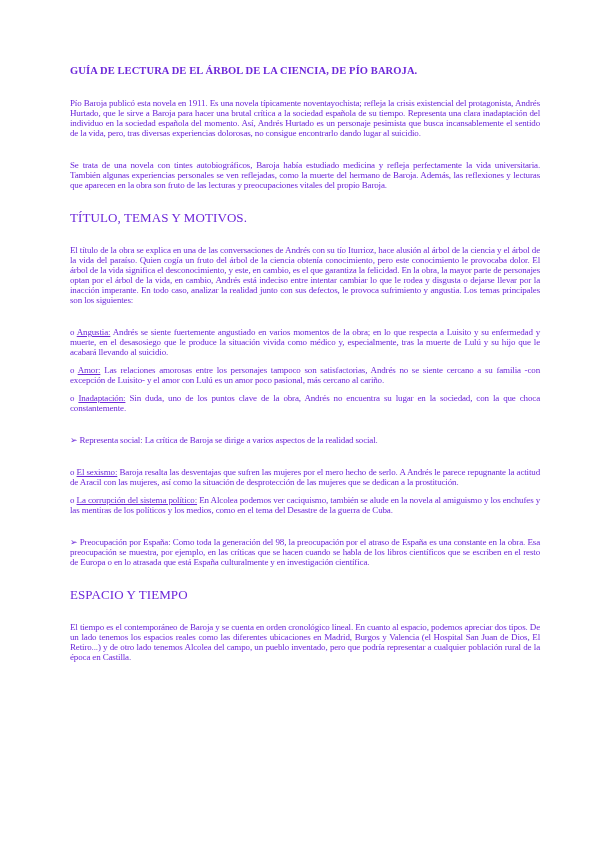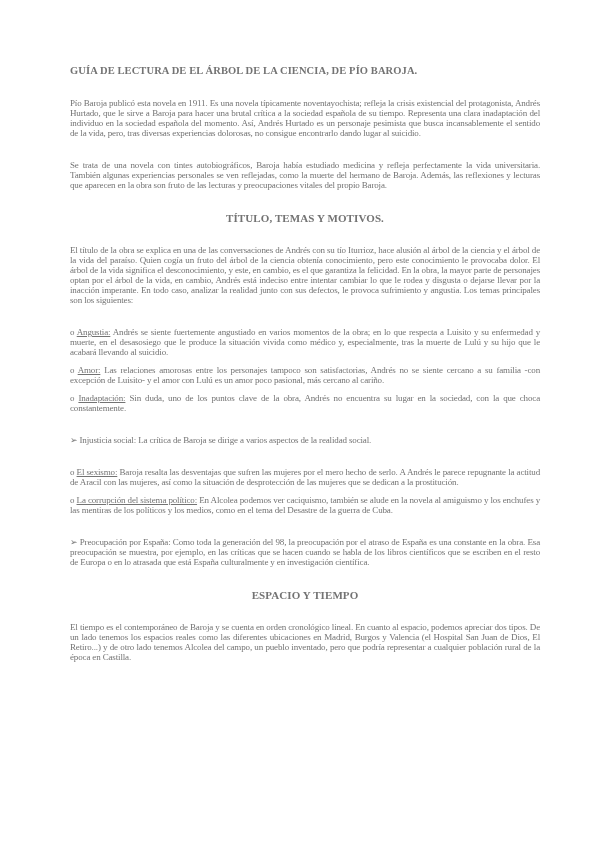--- a/index.html
+++ b/index.html
@@ -8,63 +8,63 @@
     background: #ffffff;
   }
   .page {
     position: relative;
     width: 600px;
     height: 848px;
     background: #ffffff;
     box-sizing: border-box;
     padding: 64px 60px 0 70px;
     font-family: "Liberation Serif", "DejaVu Serif", serif;
-    color: #737373;
+    color: #6d28d9;
     overflow: hidden;
   }
   .doc-title {
     font-size: 10.5px;
     font-weight: bold;
     letter-spacing: 0.1px;
     margin: 0 0 20px 0;
     line-height: 14px;
   }
   .doc-body .block {
     font-size: 9px;
     letter-spacing: -0.15px;
     line-height: 10px;
     text-align: justify;
     margin: 0;
   }
   .doc-body .block + .block { margin-top: 22px; }
   .doc-body .bullet-o + .bullet-o { margin-top: 8px; }
   .doc-body .heading {
-    font-weight: bold;
-    font-size: 11px;
+    font-weight: normal;
+    font-size: 13px;
     letter-spacing: 0.1px;
-    text-align: center;
+    text-align: left;
   }
   .doc-body .block + .heading { margin-top: 23px; }
   .doc-body .heading + .block { margin-top: 22px; }
   .bullet-o .label { text-decoration: underline; }
   .marker { white-space: pre; }
 </style>
 </head>
 <body>
 
 <div class="page">
   <div class="doc-title">GUÍA DE LECTURA DE EL ÁRBOL DE LA CIENCIA, DE PÍO BAROJA.</div>
   <div class="doc-body">
       <div class="block paragraph">Pío Baroja publicó esta novela en 1911. Es una novela típicamente noventayochista; refleja la crisis existencial del protagonista, Andrés Hurtado, que le sirve a Baroja para hacer una brutal crítica a la sociedad española de su tiempo. Representa una clara inadaptación del individuo en la sociedad española del momento. Así, Andrés Hurtado es un personaje pesimista que busca incansablemente el sentido de la vida, pero, tras diversas experiencias dolorosas, no consigue encontrarlo dando lugar al suicidio.</div>
       <div class="block paragraph">Se trata de una novela con tintes autobiográficos, Baroja había estudiado medicina y refleja perfectamente la vida universitaria. También algunas experiencias personales se ven reflejadas, como la muerte del hermano de Baroja. Además, las reflexiones y lecturas que aparecen en la obra son fruto de las lecturas y preocupaciones vitales del propio Baroja.</div>
       <div class="block heading">TÍTULO, TEMAS Y MOTIVOS.</div>
       <div class="block paragraph">El título de la obra se explica en una de las conversaciones de Andrés con su tío Iturrioz, hace alusión al árbol de la ciencia y el árbol de la vida del paraíso. Quien cogía un fruto del árbol de la ciencia obtenía conocimiento, pero este conocimiento le provocaba dolor. El árbol de la vida significa el desconocimiento, y este, en cambio, es el que garantiza la felicidad. En la obra, la mayor parte de personajes optan por el árbol de la vida, en cambio, Andrés está indeciso entre intentar cambiar lo que le rodea y disgusta o dejarse llevar por la inacción imperante. En todo caso, analizar la realidad junto con sus defectos, le provoca sufrimiento y angustia. Los temas principales son los siguientes:</div>
       <div class="block bullet-o"><span class="marker">o </span><span class="label">Angustia:</span><span> Andrés se siente fuertemente angustiado en varios momentos de la obra; en lo que respecta a Luisito y su enfermedad y muerte, en el desasosiego que le produce la situación vivida como médico y, especialmente, tras la muerte de Lulú y su hijo que le acabará llevando al suicidio.</span></div>
       <div class="block bullet-o"><span class="marker">o </span><span class="label">Amor:</span><span> Las relaciones amorosas entre los personajes tampoco son satisfactorias, Andrés no se siente cercano a su familia -con excepción de Luisito- y el amor con Lulú es un amor poco pasional, más cercano al cariño.</span></div>
       <div class="block bullet-o"><span class="marker">o </span><span class="label">Inadaptación:</span><span> Sin duda, uno de los puntos clave de la obra, Andrés no encuentra su lugar en la sociedad, con la que choca constantemente.</span></div>
-      <div class="block bullet-arrow"><span class="marker">➢ </span><span class="label">Injusticia social:</span><span> La crítica de Baroja se dirige a varios aspectos de la realidad social.</span></div>
+      <div class="block bullet-arrow"><span class="marker">➢ </span><span class="label">Representa social:</span><span> La crítica de Baroja se dirige a varios aspectos de la realidad social.</span></div>
       <div class="block bullet-o"><span class="marker">o </span><span class="label">El sexismo:</span><span> Baroja resalta las desventajas que sufren las mujeres por el mero hecho de serlo. A Andrés le parece repugnante la actitud de Aracil con las mujeres, así como la situación de desprotección de las mujeres que se dedican a la prostitución.</span></div>
       <div class="block bullet-o"><span class="marker">o </span><span class="label">La corrupción del sistema político:</span><span> En Alcolea podemos ver caciquismo, también se alude en la novela al amiguismo y los enchufes y las mentiras de los políticos y los medios, como en el tema del Desastre de la guerra de Cuba.</span></div>
       <div class="block bullet-arrow"><span class="marker">➢ </span><span class="label">Preocupación por España:</span><span> Como toda la generación del 98, la preocupación por el atraso de España es una constante en la obra. Esa preocupación se muestra, por ejemplo, en las críticas que se hacen cuando se habla de los libros científicos que se escriben en el resto de Europa o en lo atrasada que está España culturalmente y en investigación científica.</span></div>
       <div class="block heading">ESPACIO Y TIEMPO</div>
       <div class="block paragraph">El tiempo es el contemporáneo de Baroja y se cuenta en orden cronológico lineal. En cuanto al espacio, podemos apreciar dos tipos. De un lado tenemos los espacios reales como las diferentes ubicaciones en Madrid, Burgos y Valencia (el Hospital San Juan de Dios, El Retiro...) y de otro lado tenemos Alcolea del campo, un pueblo inventado, pero que podría representar a cualquier población rural de la época en Castilla.</div>
     </div>
 </div>
 
 </body></html>

